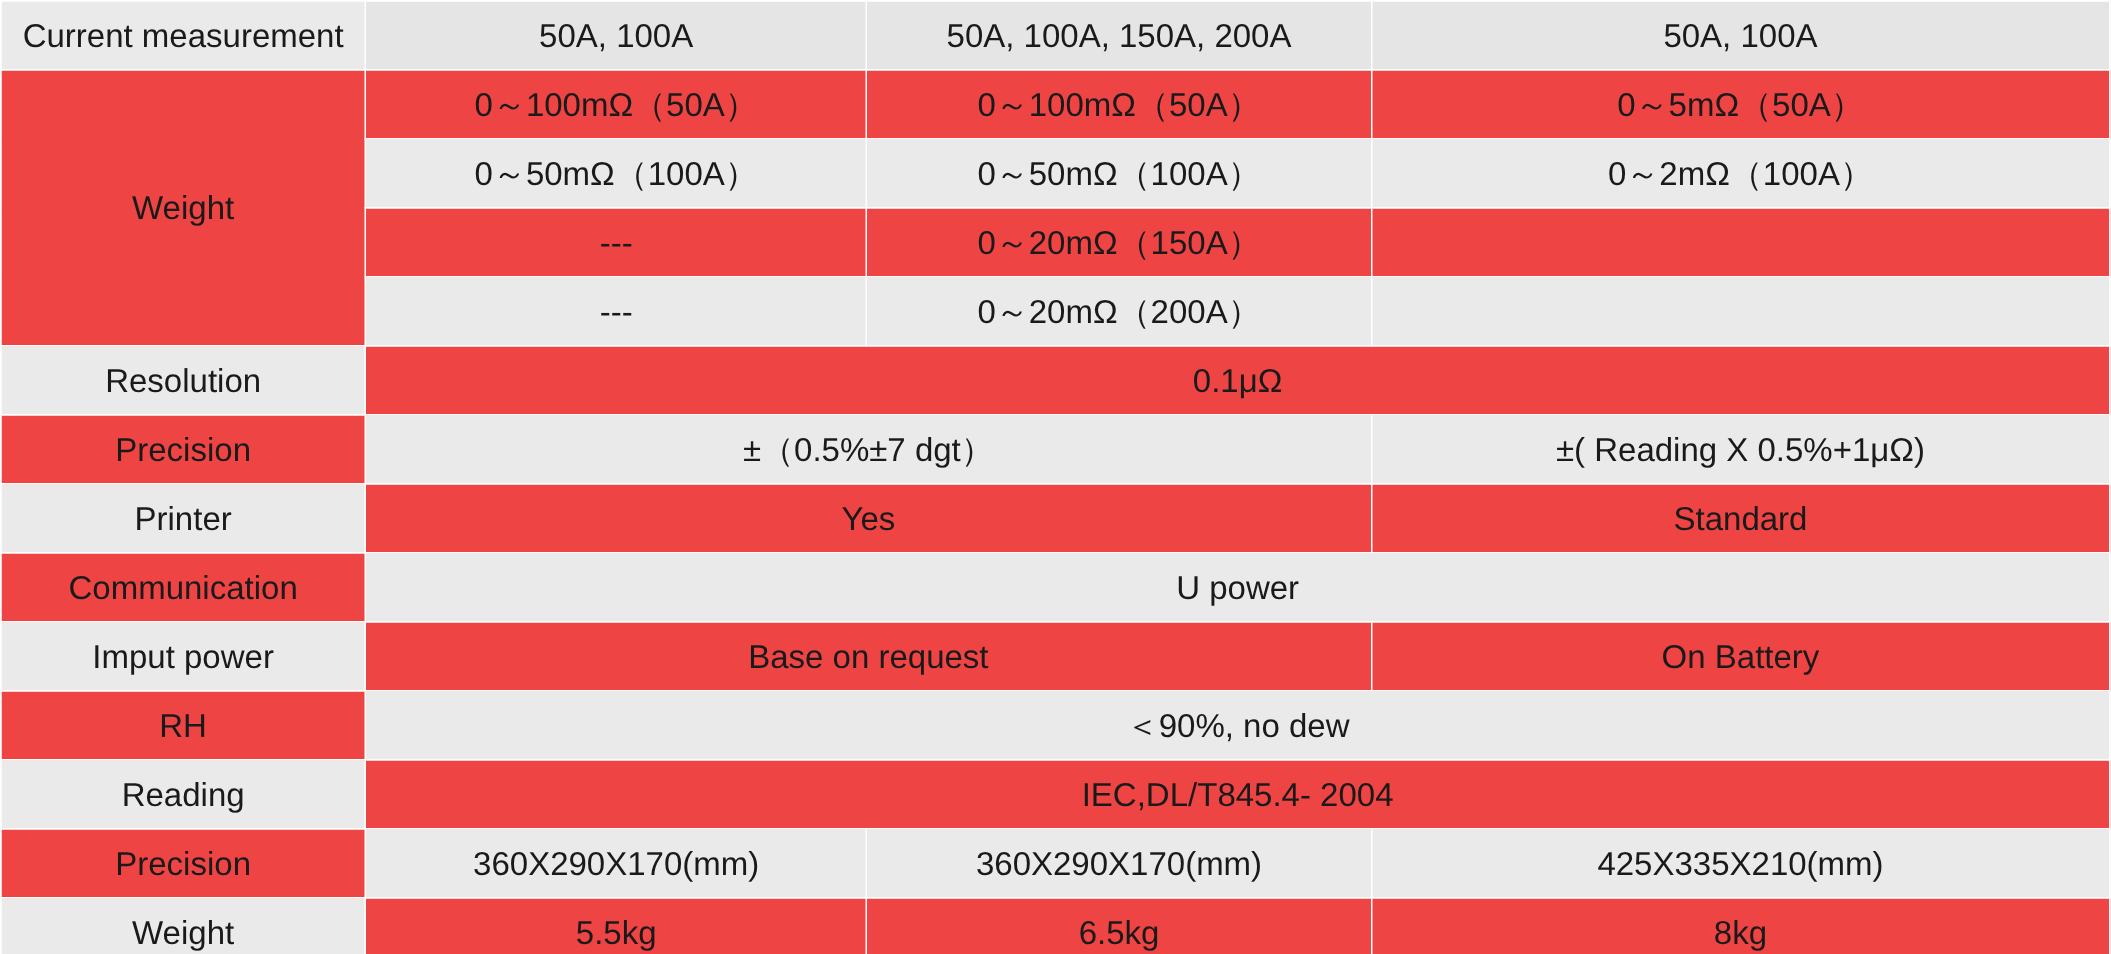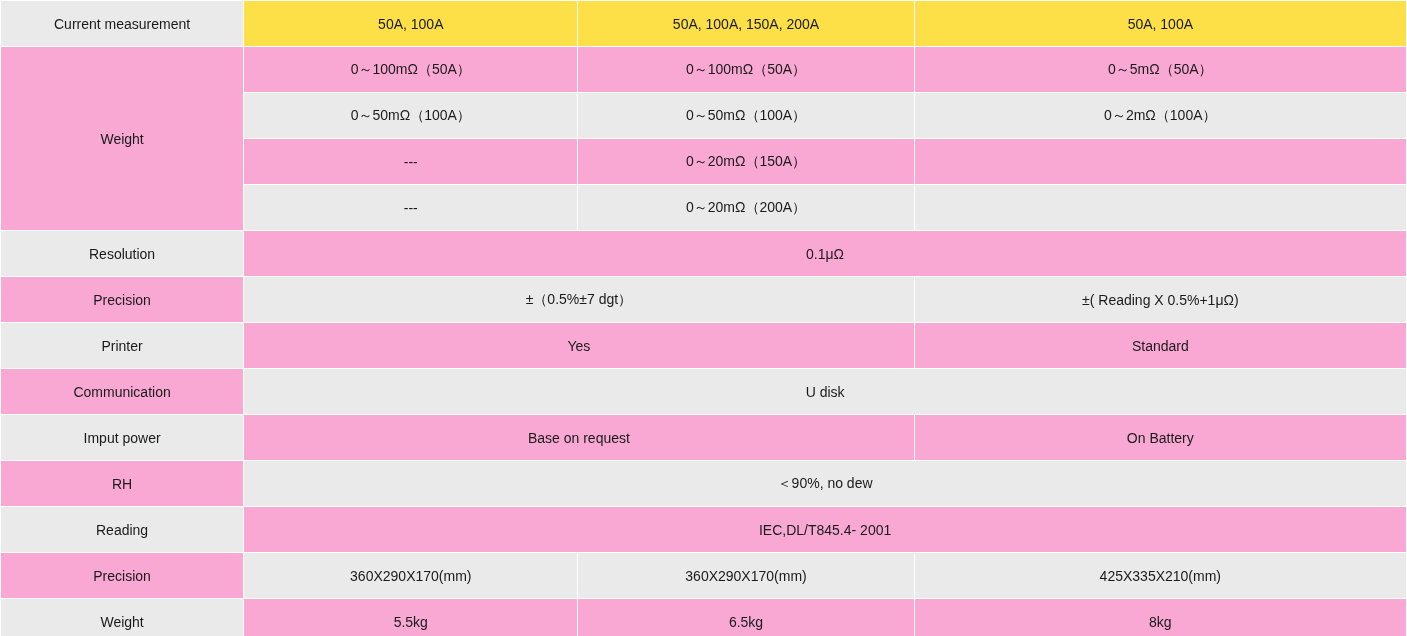--- a/index.html
+++ b/index.html
@@ -13,36 +13,36 @@
     height: 636px;
     overflow: hidden;
   }
   table.spec {
     border-collapse: collapse;
     width: 1407px;
     table-layout: fixed;
   }
   table.spec td {
     border: 1px solid #ffffff;
-    font-size: 14px;
+    font-size: 22px;
     color: #1a1a1a;
     text-align: center;
     vertical-align: middle;
     padding: 0 6px;
     white-space: nowrap;
   }
   td.label {
     text-align: left;
     padding-left: 18px;
     font-size: 18px;
   }
   
-  .sh-dark  { background: #f9a8d4; }
+  .sh-dark  { background: #ef4444; }
   .sh-light { background: #eaeaea; }
-  .sh-white { background: #fde047; }
+  .sh-white { background: #e5e5e5; }
   .col-label { width: 243px; }
   .col-a { width: 334px; }
   .col-b { width: 336px; }
   .col-c { width: 492px; }
   .r45 { height: 45px; }
 </style>
 </head>
 <body>
 
 <table class="spec">
@@ -95,37 +95,37 @@
     </tr>
 
     <tr>
       <td class="label sh-light r45">Printer</td>
       <td class="sh-dark r45" colspan="2">Yes</td>
       <td class="sh-dark r45">Standard</td>
     </tr>
 
     <tr>
       <td class="label sh-dark r45">Communication</td>
-      <td class="sh-light r45" colspan="3">U disk</td>
+      <td class="sh-light r45" colspan="3">U power</td>
     </tr>
 
     <tr>
       <td class="label sh-light r45">Imput power</td>
       <td class="sh-dark r45" colspan="2">Base on request</td>
       <td class="sh-dark r45">On Battery</td>
     </tr>
 
     <tr>
       <td class="label sh-dark r45">RH</td>
       <td class="sh-light r45" colspan="3">＜90%, no dew</td>
     </tr>
 
     <tr>
       <td class="label sh-light r45">Reading</td>
-      <td class="sh-dark r45" colspan="3">IEC,DL/T845.4- 2001</td>
+      <td class="sh-dark r45" colspan="3">IEC,DL/T845.4- 2004</td>
     </tr>
 
     <tr>
       <td class="label sh-dark r45">Precision</td>
       <td class="sh-light r45">360X290X170(mm)</td>
       <td class="sh-light r45">360X290X170(mm)</td>
       <td class="sh-light r45">425X335X210(mm)</td>
     </tr>
 
     <tr>

